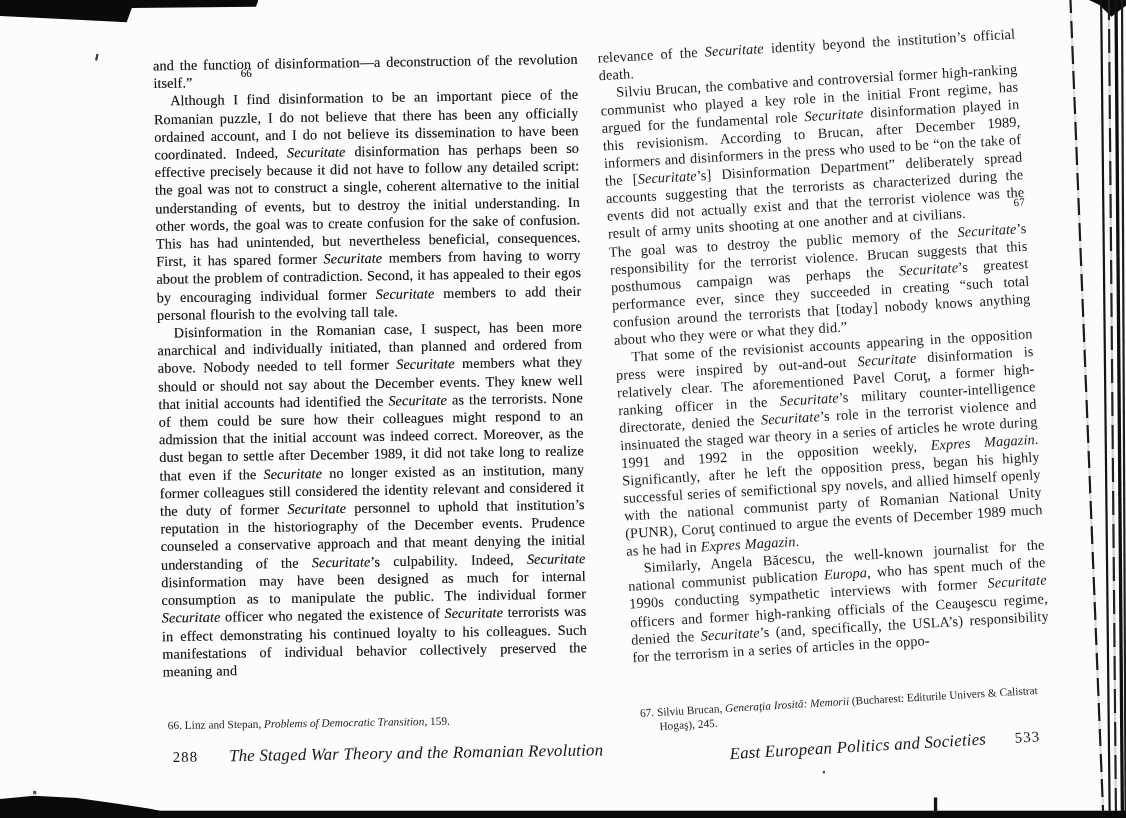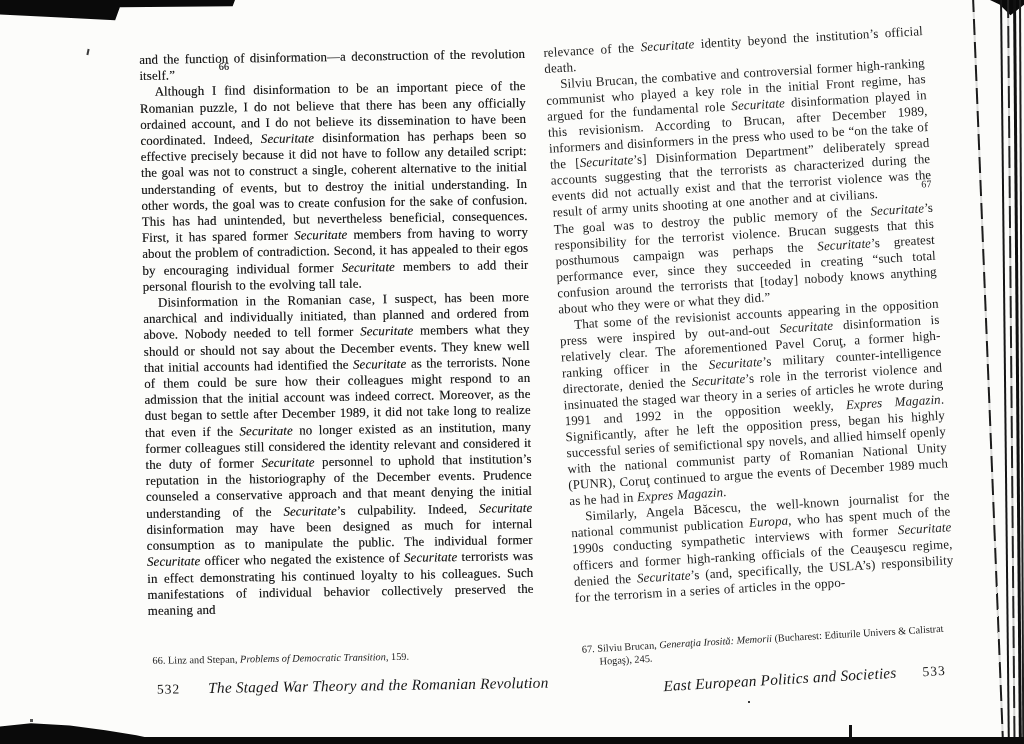--- a/index.html
+++ b/index.html
@@ -109,21 +109,21 @@
   <div class="speck speck-3"></div>
 
   <section class="page page-left">
     <div class="body-text">
       <p class="para"><span>and the function of disinformation—a deconstruction of the revolution itself.”</span><sup>66</sup></p>
       <p class="para indent"><span>Although I find disinformation to be an important piece of the Romanian puzzle, I do not believe that there has been any officially ordained account, and I do not believe its dissemination to have been coordinated. Indeed, </span><span class="it">Securitate</span><span> disinformation has perhaps been so effective precisely because it did not have to follow any detailed script: the goal was not to construct a single, coherent alternative to the initial understanding of events, but to destroy the initial understanding. In other words, the goal was to create confusion for the sake of confusion. This has had unintended, but nevertheless beneficial, consequences. First, it has spared former </span><span class="it">Securitate</span><span> members from having to worry about the problem of contradiction. Second, it has appealed to their egos by encouraging individual former </span><span class="it">Securitate</span><span> members to add their personal flourish to the evolving tall tale.</span></p>
       <p class="para indent"><span>Disinformation in the Romanian case, I suspect, has been more anarchical and individually initiated, than planned and ordered from above. Nobody needed to tell former </span><span class="it">Securitate</span><span> members what they should or should not say about the December events. They knew well that initial accounts had identified the </span><span class="it">Securitate</span><span> as the terrorists. None of them could be sure how their colleagues might respond to an admission that the initial account was indeed correct. Moreover, as the dust began to settle after December 1989, it did not take long to realize that even if the </span><span class="it">Securitate</span><span> no longer existed as an institution, many former colleagues still considered the identity relevant and considered it the duty of former </span><span class="it">Securitate</span><span> personnel to uphold that institution’s reputation in the historiography of the December events. Prudence counseled a conservative approach and that meant denying the initial understanding of the </span><span class="it">Securitate</span><span>’s culpability. Indeed, </span><span class="it">Securitate</span><span> disinformation may have been designed as much for internal consumption as to manipulate the public. The individual former </span><span class="it">Securitate</span><span> officer who negated the existence of </span><span class="it">Securitate</span><span> terrorists was in effect demonstrating his continued loyalty to his colleagues. Such manifestations of individual behavior collectively preserved the meaning and</span></p>
     </div>
     <div class="footnote"><span>66.  Linz and Stepan, </span><span class="it">Problems of Democratic Transition</span><span>, 159.</span></div>
     <div class="running-footer">
-      <span class="pagenum">532</span>
+      <span class="pagenum">288</span>
       <span class="footer-title">The Staged War Theory and the Romanian Revolution</span>
     </div>
   </section>
 
   <section class="page page-right">
     <div class="body-text">
       <p class="para"><span>relevance of the </span><span class="it">Securitate</span><span> identity beyond the institution’s official death.</span></p>
       <p class="para indent"><span>Silviu Brucan, the combative and controversial former high-ranking communist who played a key role in the initial Front regime, has argued for the fundamental role </span><span class="it">Securitate</span><span> disinformation played in this revisionism. According to Brucan, after December 1989, informers and disinformers in the press who used to be “on the take of the [</span><span class="it">Securitate</span><span>’s] Disinformation Department” deliberately spread accounts suggesting that the terrorists as characterized during the events did not actually exist and that the terrorist violence was the result of army units shooting at one another and at civilians.</span><sup>67</sup><span> The goal was to destroy the public memory of the </span><span class="it">Securitate</span><span>’s responsibility for the terrorist violence. Brucan suggests that this posthumous campaign was perhaps the </span><span class="it">Securitate</span><span>’s greatest performance ever, since they succeeded in creating “such total confusion around the terrorists that [today] nobody knows anything about who they were or what they did.”</span></p>
       <p class="para indent"><span>That some of the revisionist accounts appearing in the opposition press were inspired by out-and-out </span><span class="it">Securitate</span><span> disinformation is relatively clear. The aforementioned Pavel Coruţ, a former high-ranking officer in the </span><span class="it">Securitate</span><span>’s military counter-intelligence directorate, denied the </span><span class="it">Securitate</span><span>’s role in the terrorist violence and insinuated the staged war theory in a series of articles he wrote during 1991 and 1992 in the opposition weekly, </span><span class="it">Expres Magazin</span><span>. Significantly, after he left the opposition press, began his highly successful series of semifictional spy novels, and allied himself openly with the national communist party of Romanian National Unity (PUNR), Coruţ continued to argue the events of December 1989 much as he had in </span><span class="it">Expres Magazin</span><span>.</span></p>
       <p class="para indent"><span>Similarly, Angela Băcescu, the well-known journalist for the national communist publication </span><span class="it">Europa</span><span>, who has spent much of the 1990s conducting sympathetic interviews with former </span><span class="it">Securitate</span><span> officers and former high-ranking officials of the Ceauşescu regime, denied the </span><span class="it">Securitate</span><span>’s (and, specifically, the USLA’s) responsibility for the terrorism in a series of articles in the oppo-</span></p>

